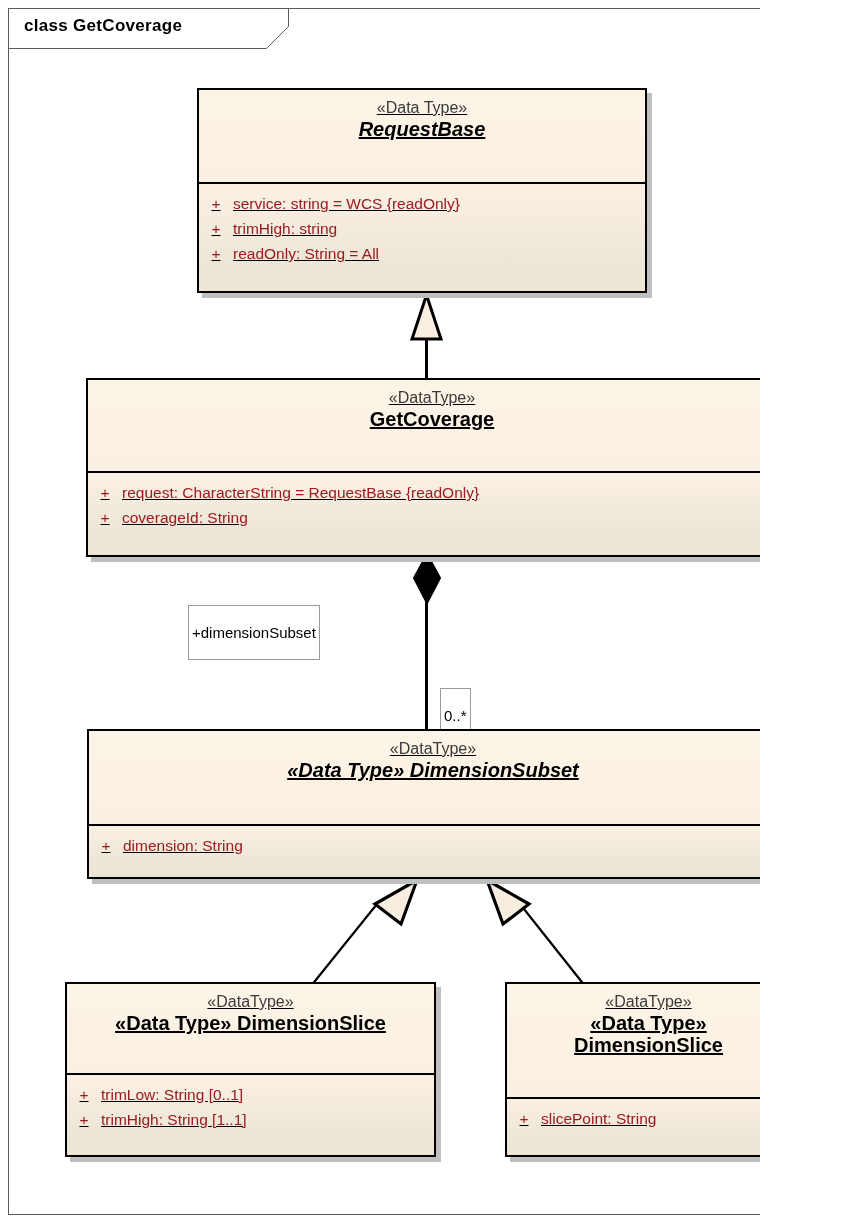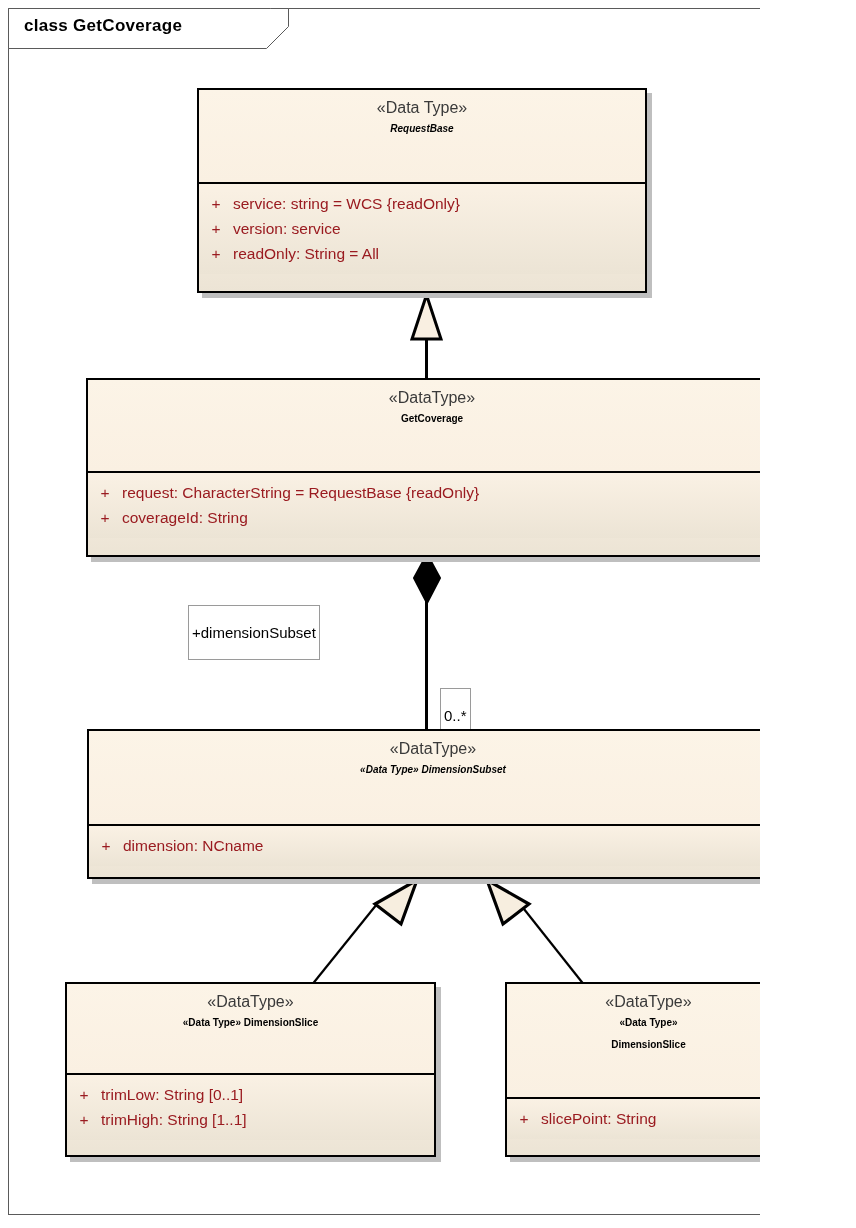--- a/index.html
+++ b/index.html
@@ -48,35 +48,36 @@
     white-space: nowrap;
   }
 
   
   .uml-box {
     position: absolute;
     box-sizing: border-box;
     border: 2px solid #000000;
     background: linear-gradient(to bottom, #fcf3e6 0%, #f9efe1 55%, #ece4d5 100%);
     box-shadow: 5px 5px 0 0 #bfbfbf;
+    text-decoration: underline;
   }
   .uml-head {
     box-sizing: border-box;
     text-align: center;
     padding: 7px 6px 8px 6px;
     background: linear-gradient(to bottom, #fcf4e7 0%, #faf0e2 100%);
   }
   .uml-stereo {
     font-size: 16px;
     color: #3a3a3a;
     line-height: 21px;
     white-space: nowrap;
   }
   .uml-name {
-    font-size: 10px;
+    font-size: 20px;
     font-weight: bold;
     color: #000000;
     line-height: 22px;
   }
   .uml-name.italic { font-style: italic; }
   .uml-attrs {
     box-sizing: border-box;
     border-top: 2px solid #000000;
     padding: 7px 0 8px 0;
     background: linear-gradient(to bottom, #faf1e4 0%, #ece4d5 100%);
@@ -162,21 +163,21 @@
       <div class="uml-stereo">«Data Type»</div>
       <div class="uml-name italic">RequestBase</div>
     </div>
     <div class="uml-attrs">
       <div class="attr-row">
         <span class="attr-vis">+</span>
         <span class="attr-text">service:  string = WCS {readOnly}</span>
       </div>
       <div class="attr-row">
         <span class="attr-vis">+</span>
-        <span class="attr-text">version:  service</span>
+        <span class="attr-text">trimHigh:  string</span>
       </div>
       <div class="attr-row">
         <span class="attr-vis">+</span>
         <span class="attr-text">readOnly:  String = All</span>
       </div>
     </div>
   </div>
 
   <div class="uml-box" style="left:86px; top:378px; width:692px; height:179px;">
     <div class="uml-head" style="height:91px;">
@@ -196,21 +197,21 @@
   </div>
 
   <div class="uml-box" style="left:87px; top:729px; width:692px; height:150px;">
     <div class="uml-head" style="height:93px;">
       <div class="uml-stereo">«DataType»</div>
       <div class="uml-name italic">«Data Type» DimensionSubset</div>
     </div>
     <div class="uml-attrs">
       <div class="attr-row">
         <span class="attr-vis">+</span>
-        <span class="attr-text">dimension:  NCname</span>
+        <span class="attr-text">dimension:  String</span>
       </div>
     </div>
   </div>
 
   <div class="uml-box" style="left:65px; top:982px; width:371px; height:175px;">
     <div class="uml-head" style="height:89px;">
       <div class="uml-stereo">«DataType»</div>
       <div class="uml-name">«Data Type» DimensionSlice</div>
     </div>
     <div class="uml-attrs">

